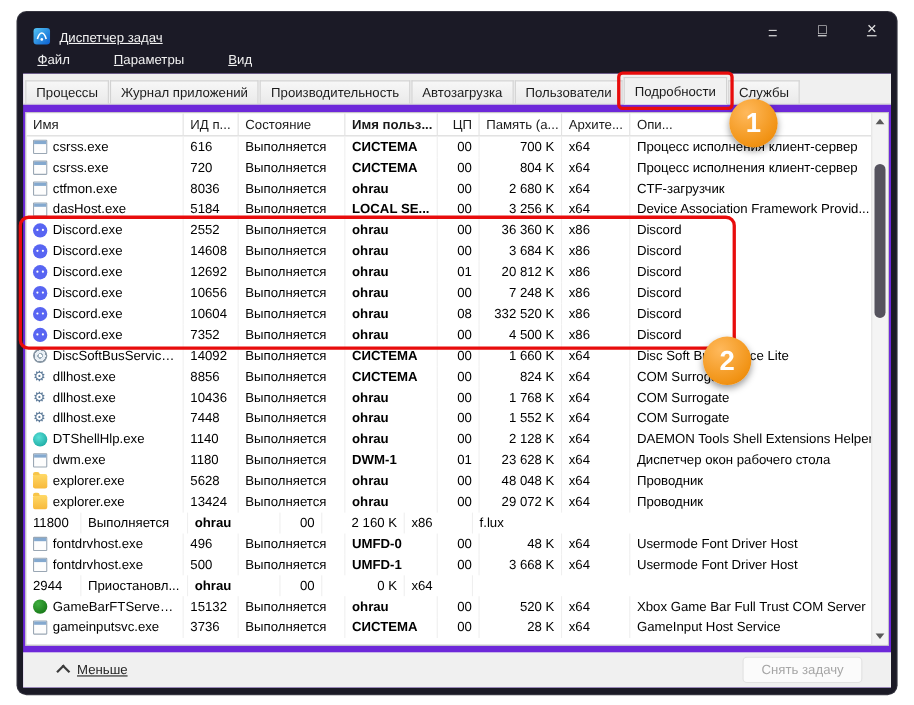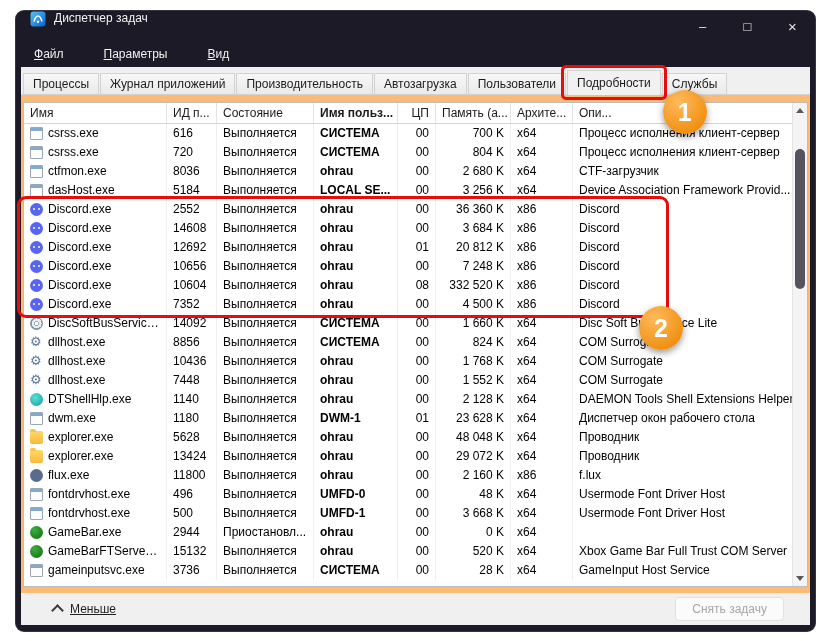--- a/index.html
+++ b/index.html
@@ -1,25 +1,25 @@
 <!DOCTYPE html>
 <html><head>
 <meta charset="utf-8">
 <style>
   html,body{margin:0;padding:0;background:#fff;}
   .screen{position:relative;width:831px;height:641px;background:#fff;font-family:"Liberation Sans",sans-serif;overflow:hidden;}
   .window{position:absolute;left:16px;top:11px;width:799px;height:620px;background:#1b1a26;border-radius:8px;overflow:hidden;display:flex;flex-direction:column;box-shadow:0 0 0 1px #35343f;}
-  .titlebar{height:30px;flex:none;display:flex;align-items:flex-start;padding-left:14px;color:#f2f2f2;font-size:12px;gap:8px;}
+  .titlebar{height:30px;flex:none;display:flex;align-items:flex-end;padding-left:14px;color:#f2f2f2;font-size:12px;gap:8px;text-decoration:underline;}
   .app-icon{width:16px;height:16px;flex:none;display:inline-block;}
   .win-controls{margin-left:auto;display:flex;height:30px;}
   .winbtn{width:45px;height:30px;display:flex;align-items:center;justify-content:center;color:#e6e6e6;font-size:13px;cursor:default;}
   .menubar{height:26px;flex:none;display:flex;align-items:center;padding-left:10px;color:#f0f0f0;font-size:12px;gap:24px;}
   .menu-item{padding:3px 8px;}
   .menu-item u{text-decoration:underline;}
-  .content{flex:1;margin:0 5px 6px 5px;background:#fdba74;display:flex;flex-direction:column;min-height:0;justify-content:center;}
+  .content{flex:1;margin:0 5px 6px 5px;background:#6d28d9;display:flex;flex-direction:column;min-height:0;justify-content:center;}
   .tabstrip{flex:none;height:28px;box-sizing:border-box;display:flex;align-items:flex-end;padding:4px 2px 0 2px;border-bottom:1px solid #d2d2d2;background:#f0f0f0;}
   .tab{height:21px;line-height:21px;box-sizing:border-box;padding:0 9px;font-size:12px;color:#1c1c1c;background:linear-gradient(#f7f7f7,#eaeaea);border:1px solid #d2d2d2;border-bottom:none;margin-right:1px;white-space:nowrap;}
   .tab.selected{height:25px;line-height:25px;background:#f1f1f1;margin-bottom:-1px;position:relative;z-index:2;}
   .tablewrap{flex:1;min-height:0;margin:7px 2px 6px 2px;background:#fff;border:1px solid #bdbdbd;display:flex;position:relative;}
   .grid{flex:1;min-width:0;display:flex;flex-direction:column;overflow:hidden;}
   .thead{flex:none;height:21px;box-sizing:border-box;display:flex;border-bottom:1px solid #d6d6d6;background:#fff;}
   .hcell{box-sizing:border-box;padding:0 6px;line-height:20px;font-size:12px;color:#1a1a1a;border-right:1px solid #e2e2e2;white-space:nowrap;overflow:hidden;flex:none;}
   .tbody{flex:1;overflow:hidden;}
   .row{height:19px;display:flex;align-items:stretch;}
   .cell{box-sizing:border-box;padding:0 6px;line-height:19px;font-size:12px;color:#000;border-right:1px solid #efefef;white-space:nowrap;overflow:hidden;flex:none;}
@@ -353,24 +353,20 @@
                 </div>
                 <div class="cell col-pid">13424</div>
                 <div class="cell col-status">Выполняется</div>
                 <div class="cell col-user">ohrau</div>
                 <div class="cell col-cpu">00</div>
                 <div class="cell col-mem">29 072 K</div>
                 <div class="cell col-arch">x64</div>
                 <div class="cell col-desc">Проводник</div>
               </div>
               <div class="row">
-                <div class="cell col-name">
-                  <span class="icon flux-icon"></span>
-                  <span class="txt">flux.exe</span>
-                </div>
                 <div class="cell col-pid">11800</div>
                 <div class="cell col-status">Выполняется</div>
                 <div class="cell col-user">ohrau</div>
                 <div class="cell col-cpu">00</div>
                 <div class="cell col-mem">2 160 K</div>
                 <div class="cell col-arch">x86</div>
                 <div class="cell col-desc">f.lux</div>
               </div>
               <div class="row">
                 <div class="cell col-name">
@@ -392,24 +388,20 @@
                 </div>
                 <div class="cell col-pid">500</div>
                 <div class="cell col-status">Выполняется</div>
                 <div class="cell col-user">UMFD-1</div>
                 <div class="cell col-cpu">00</div>
                 <div class="cell col-mem">3 668 K</div>
                 <div class="cell col-arch">x64</div>
                 <div class="cell col-desc">Usermode Font Driver Host</div>
               </div>
               <div class="row">
-                <div class="cell col-name">
-                  <span class="icon xbox-icon"></span>
-                  <span class="txt">GameBar.exe</span>
-                </div>
                 <div class="cell col-pid">2944</div>
                 <div class="cell col-status">Приостановл...</div>
                 <div class="cell col-user">ohrau</div>
                 <div class="cell col-cpu">00</div>
                 <div class="cell col-mem">0 K</div>
                 <div class="cell col-arch">x64</div>
               </div>
               <div class="row">
                 <div class="cell col-name">
                   <span class="icon xbox-icon"></span>

